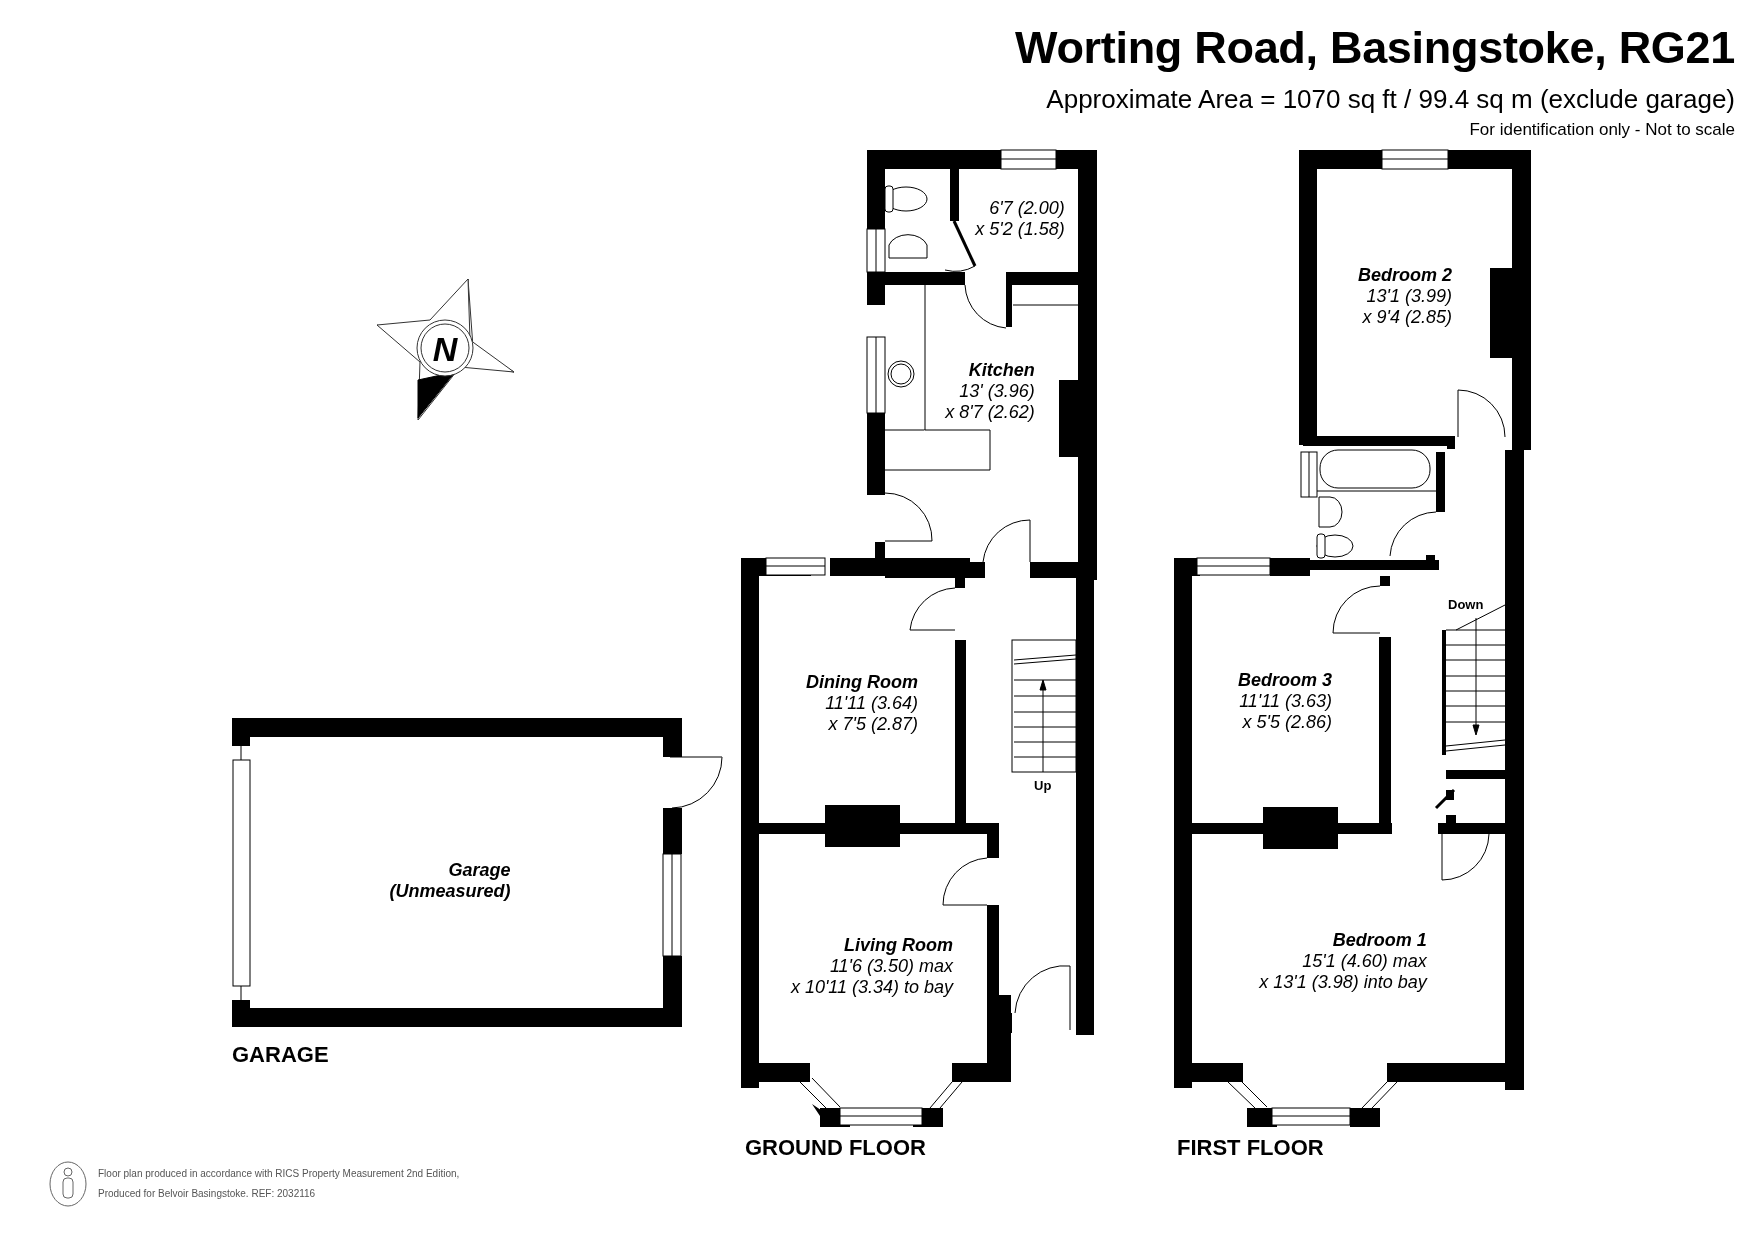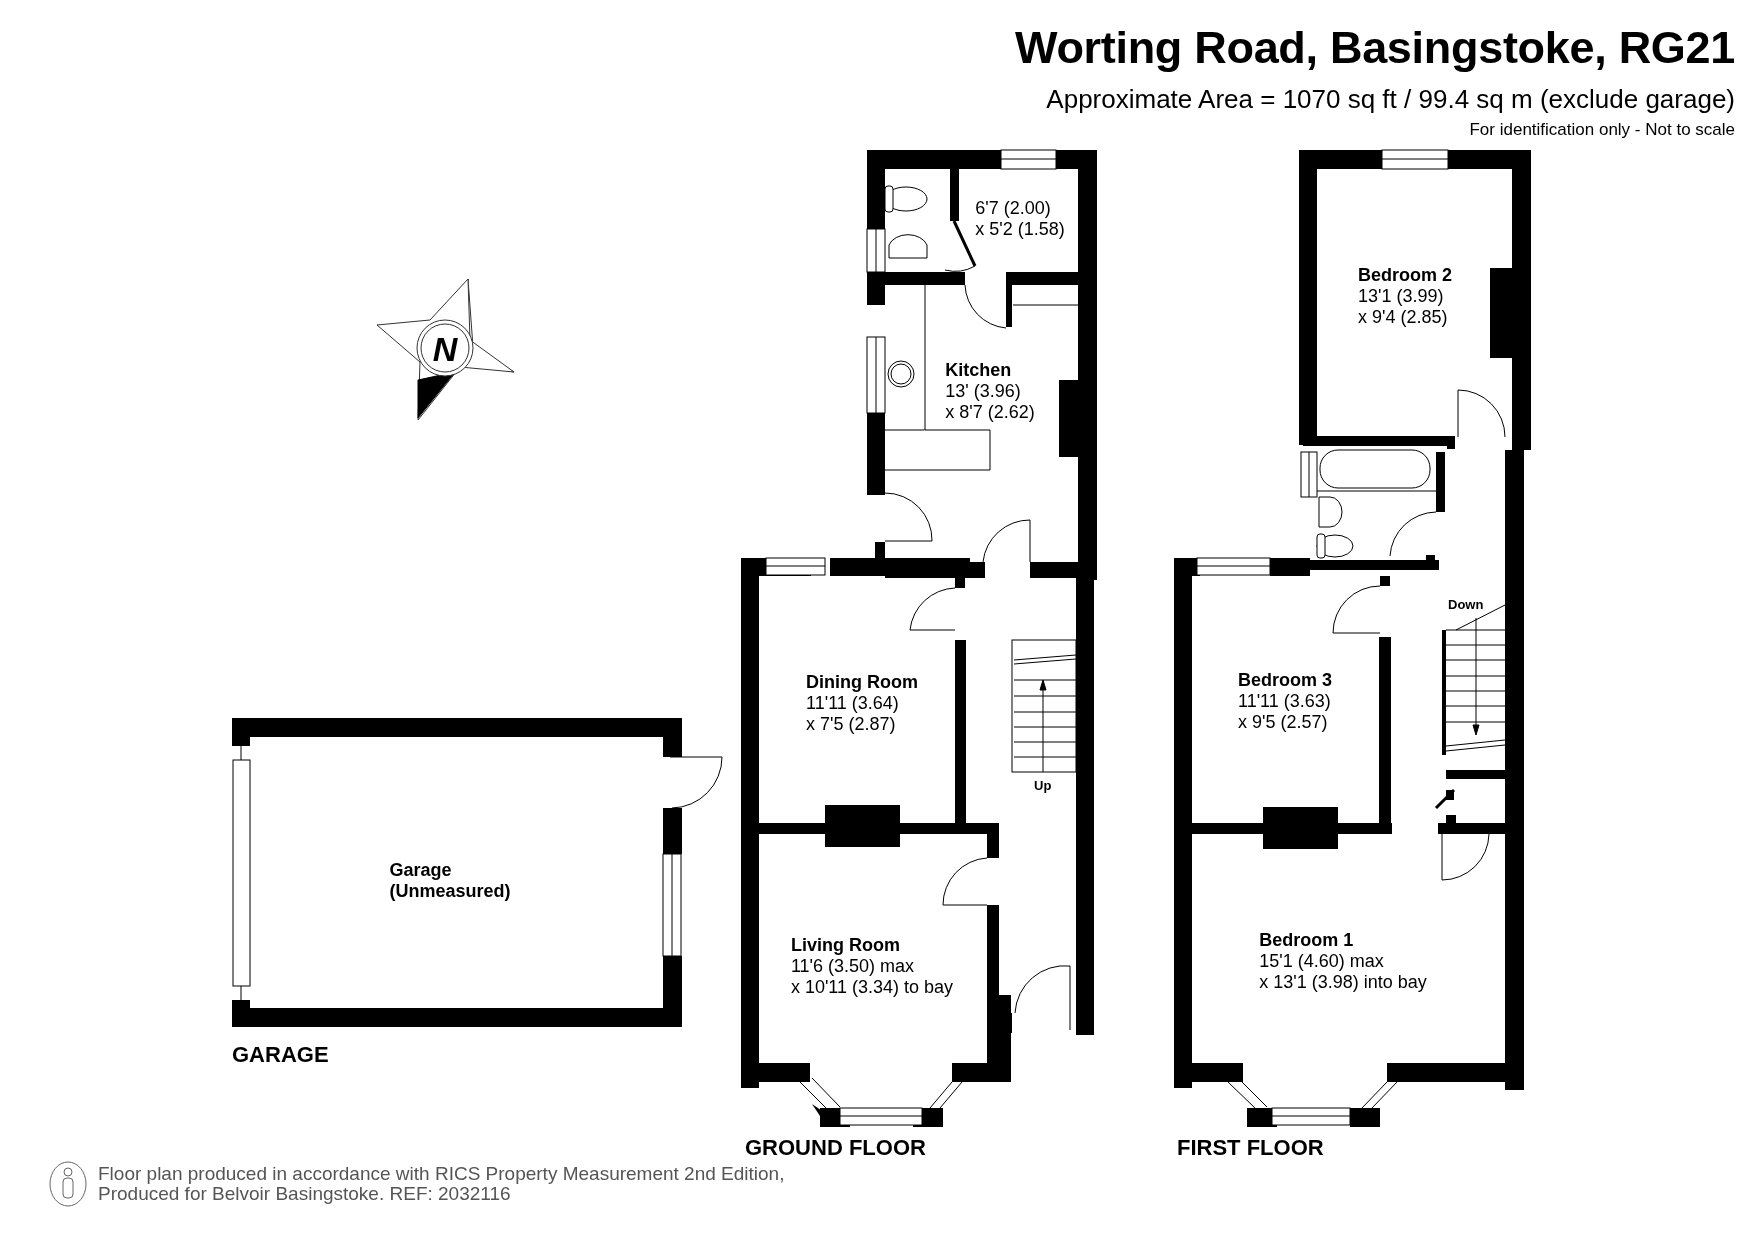--- a/index.html
+++ b/index.html
@@ -1,27 +1,27 @@
 <!DOCTYPE html>
 <html><head>
 <meta charset="utf-8">
 <style>
   html,body{margin:0;padding:0;background:#ffffff;}
   body{width:1755px;height:1241px;position:relative;overflow:hidden;font-family:"Liberation Sans",sans-serif;color:#000;}
   .title{position:absolute;right:20px;top:22px;font-size:45px;font-weight:bold;letter-spacing:-0.3px;white-space:nowrap;}
   .subtitle{position:absolute;right:20px;top:84px;font-size:26px;white-space:nowrap;}
   .note{position:absolute;right:20px;top:120px;font-size:17px;white-space:nowrap;}
   svg.plan{position:absolute;left:0;top:0;}
-  .room-label{position:absolute;text-align:left;transform:translateX(-50%);white-space:nowrap;line-height:21px;}
+  .room-label{position:absolute;text-align:right;transform:translateX(-50%);white-space:nowrap;line-height:21px;font-style:italic;}
   .room-name{font-weight:bold;font-size:18px;display:block;}
   .room-dim{font-size:18px;display:block;}
   .floor-label{position:absolute;font-weight:bold;font-size:22px;white-space:nowrap;}
   .tiny{position:absolute;font-weight:bold;font-size:13px;}
   .footer{position:absolute;left:48px;top:1160px;display:flex;align-items:center;gap:10px;}
-  .footer-text{font-size:19px;color:#555;line-height:20px;}
+  .footer-text{font-size:10px;color:#555;line-height:20px;}
   .footer-icon{width:40px;height:48px;}
 </style>
 </head>
 <body>
 
 <div class="title">Worting Road, Basingstoke, RG21</div>
 <div class="subtitle">Approximate Area = 1070 sq ft / 99.4 sq m (exclude garage)</div>
 <div class="note">For identification only - Not to scale</div>
 
 <svg class="plan" width="1755" height="1241" viewBox="0 0 1755 1241">
@@ -252,21 +252,21 @@
 
 <div class="room-label" style="left:1405px;top:265px;">
   <span class="room-name">Bedroom 2</span>
   <span class="room-dim">13'1 (3.99)</span>
   <span class="room-dim">x 9'4 (2.85)</span>
 </div>
 
 <div class="room-label" style="left:1285px;top:670px;">
   <span class="room-name">Bedroom 3</span>
   <span class="room-dim">11'11 (3.63)</span>
-  <span class="room-dim">x 9'5 (2.57)</span>
+  <span class="room-dim">x 5'5 (2.86)</span>
 </div>
 
 <div class="room-label" style="left:1343px;top:930px;">
   <span class="room-name">Bedroom 1</span>
   <span class="room-dim">15'1 (4.60) max</span>
   <span class="room-dim">x 13'1 (3.98) into bay</span>
 </div>
 
 <div class="tiny" style="left:1034px;top:778px;">Up</div>
 <div class="tiny" style="left:1448px;top:597px;">Down</div>

